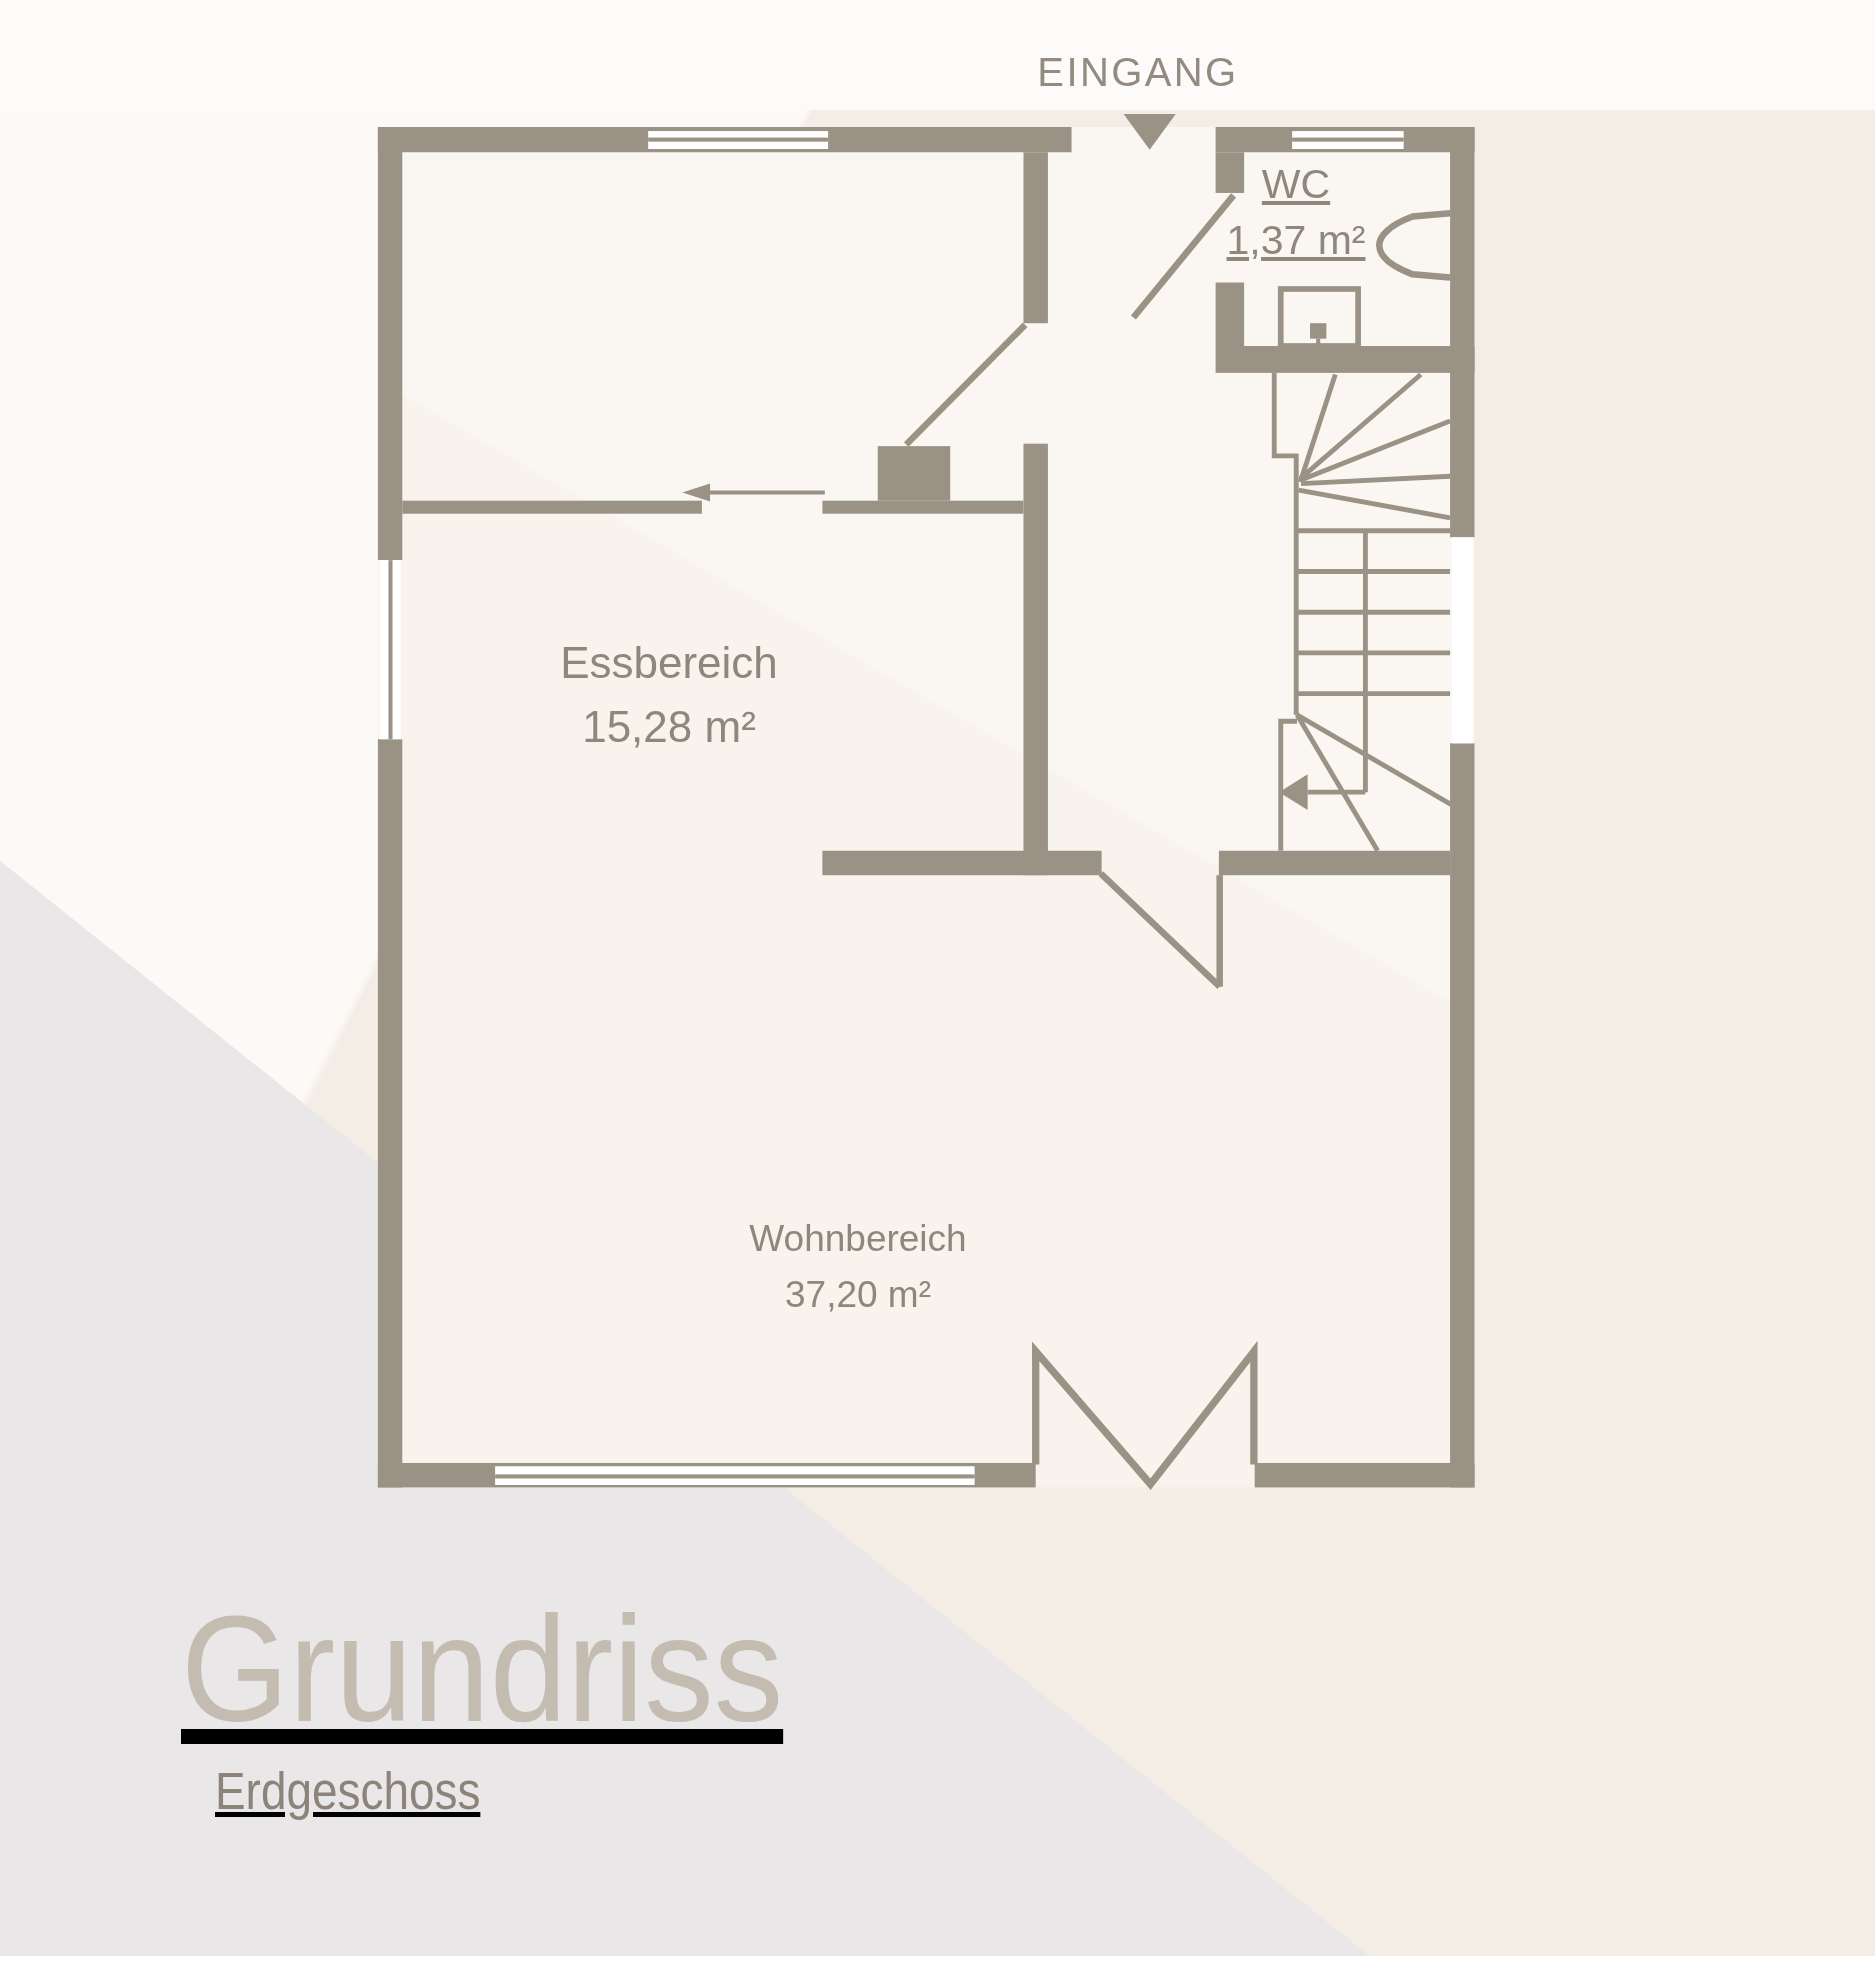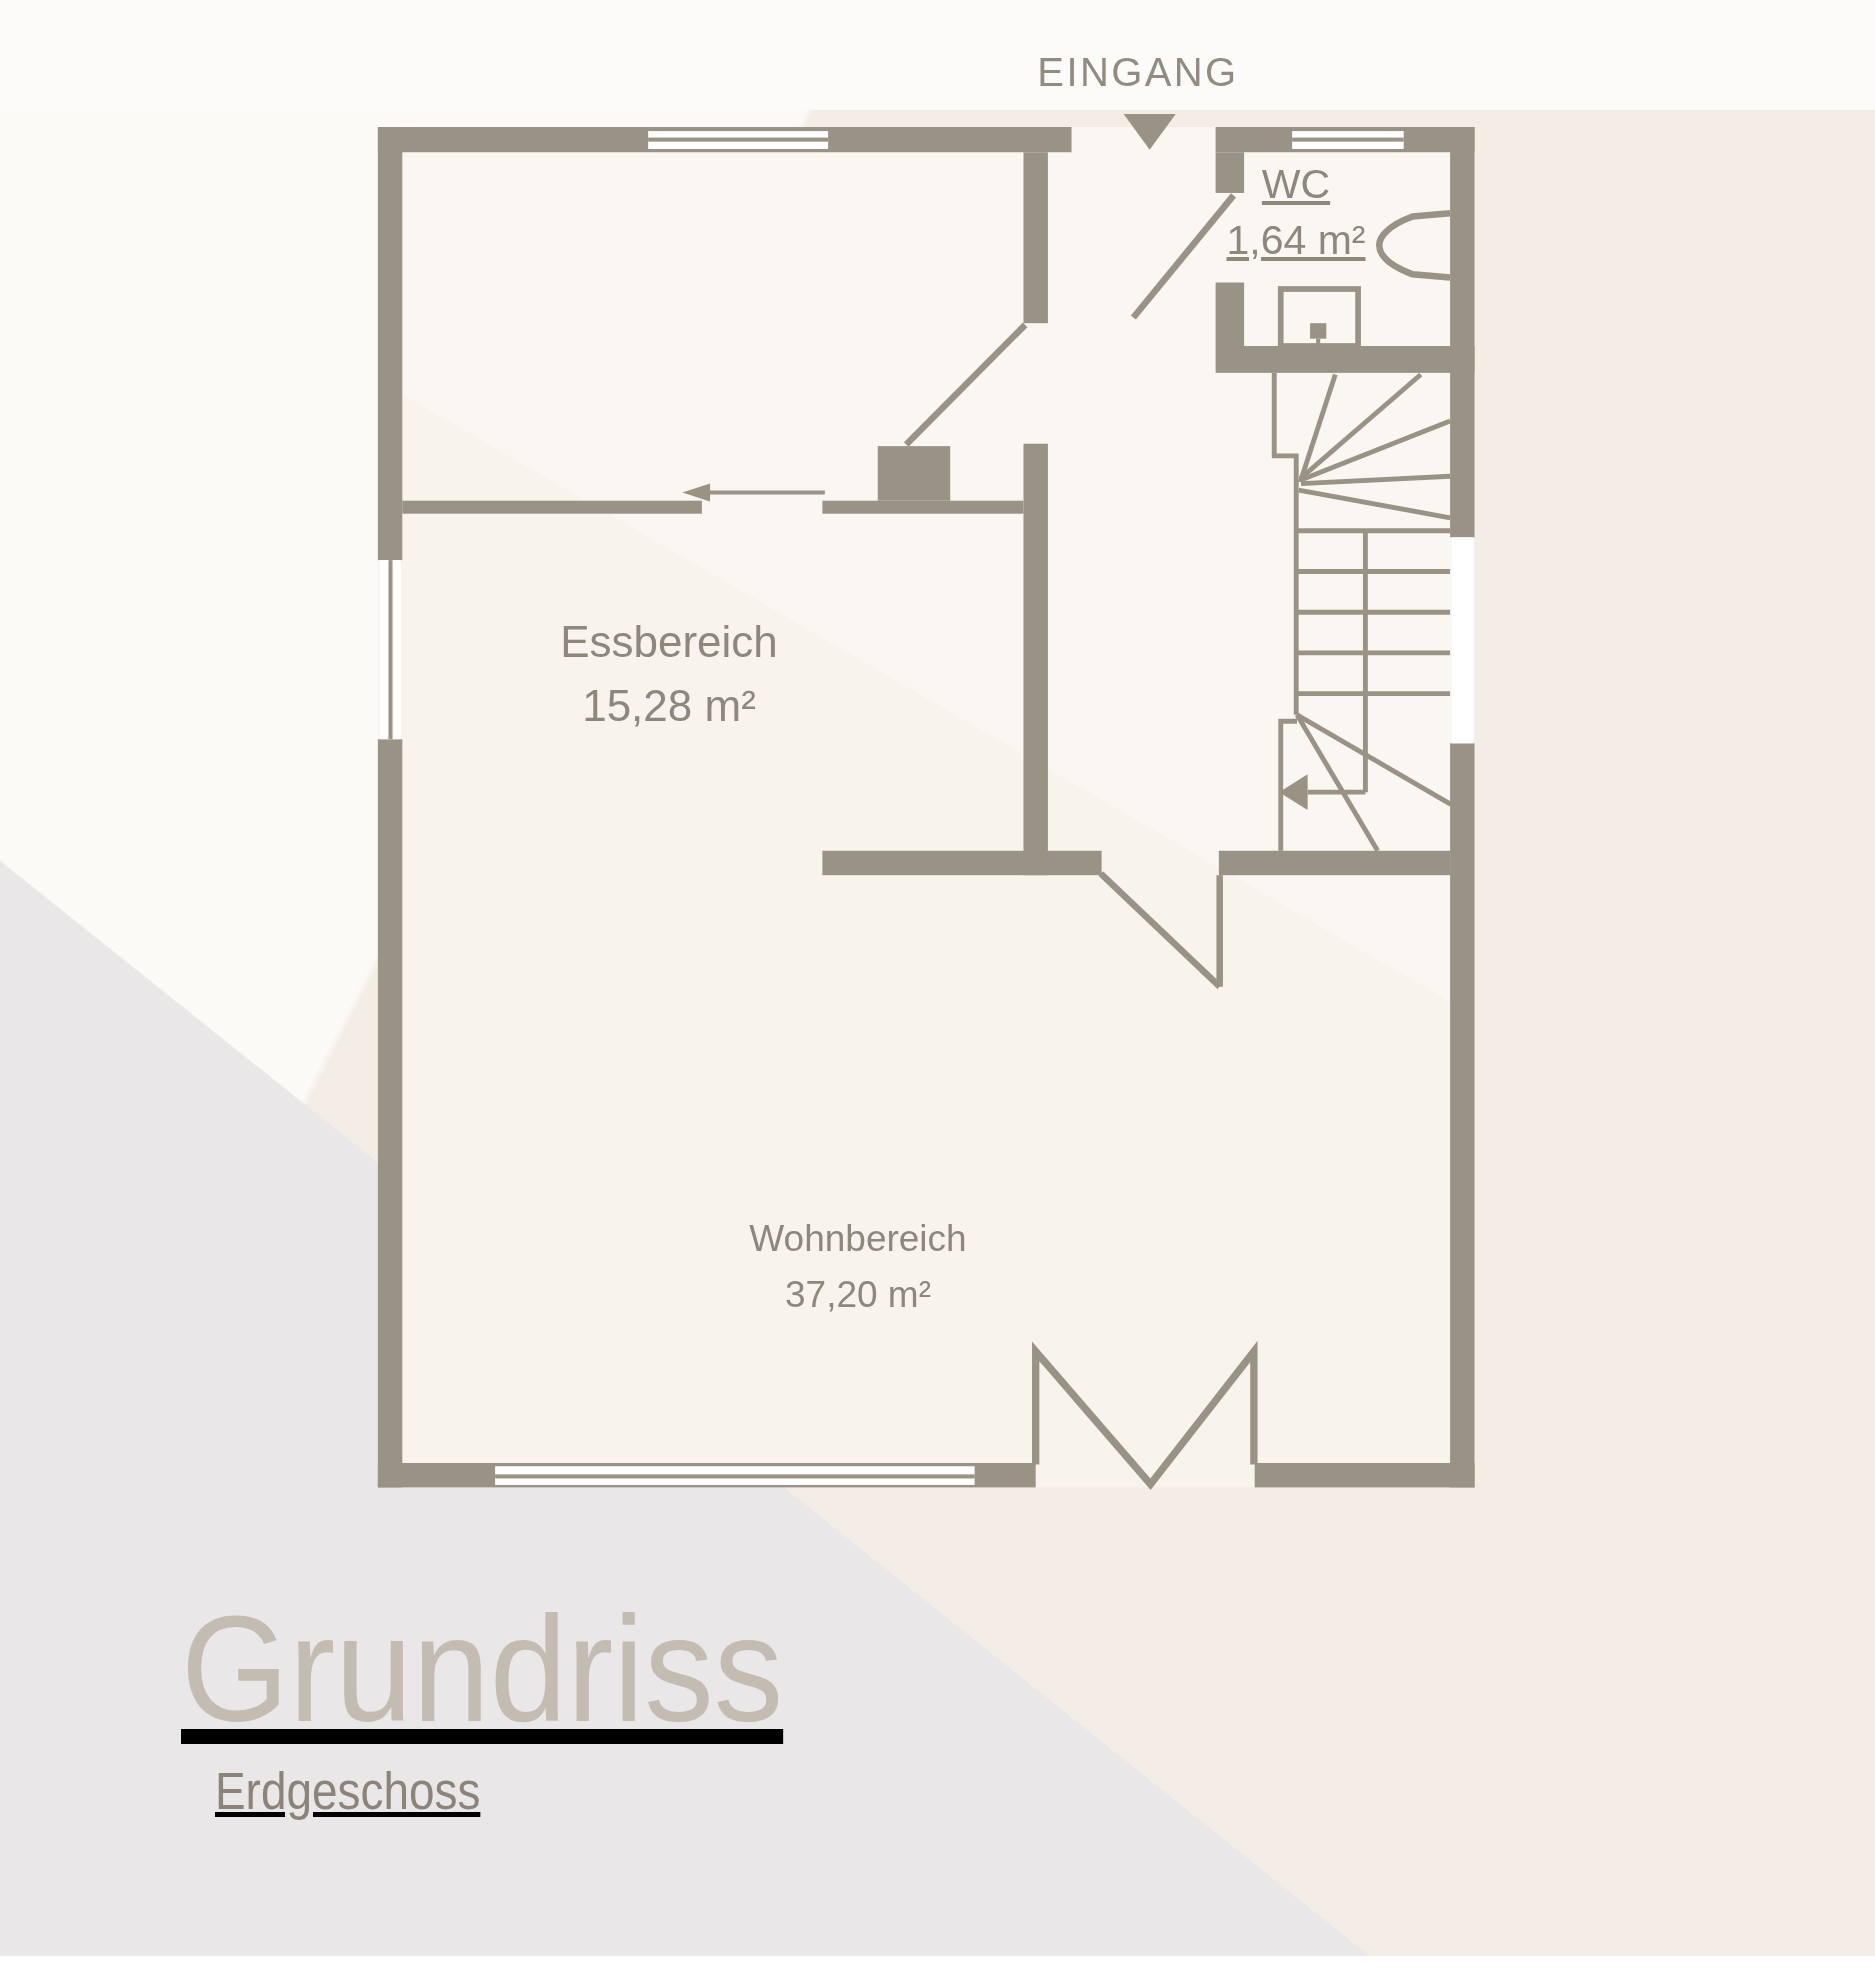--- a/index.html
+++ b/index.html
@@ -25,21 +25,21 @@
   }
   .room-label{
     position:absolute;transform:translateX(-50%);
     text-align:center;color:#8f877c;line-height:1.2;white-space:nowrap;
   }
   .room-label .room-area{margin-top:11.4px;}
   .pos-kueche{left:665px;top:280px;font-size:44px;}
   .pos-wc{left:1296px;top:160px;font-size:41px;text-decoration:underline;}
   .pos-wc .room-area{margin-top:6.5px;}
   .pos-flur{left:1170px;top:519px;font-size:44px;}
-  .pos-essbereich{left:669px;top:616px;font-size:44px;}
+  .pos-essbereich{left:669px;top:637px;font-size:44px;}
   .pos-wohnbereich{left:858px;top:1189px;font-size:37px;margin-top:28px;}
   .title-block{position:absolute;left:181px;top:1586px;text-decoration:underline;}
   .main-title{
     font-size:151px;color:#c5bcb1;font-weight:400;
     transform:scaleX(0.92);transform-origin:left top;white-space:nowrap;line-height:1.1;
   }
   .subtitle{
     margin-top:9.8px;margin-left:34px;font-size:51px;color:#8c847a;
     transform:scaleX(0.9);transform-origin:left top;white-space:nowrap;
   }
@@ -151,21 +151,21 @@
     </g>
 
     <polygon points="1380,140 1444,140 1412,184" fill="#9b9286"></polygon>
   </svg>
 
   <div class="entrance-label">EINGANG</div>
 
 
   <div class="room-label pos-wc">
     <div class="room-name">WC</div>
-    <div class="room-area">1,64 m²</div>
+    <div class="room-area">1,37 m²</div>
   </div>
 
 
   <div class="room-label pos-essbereich">
     <div class="room-name">Essbereich</div>
     <div class="room-area">15,28 m²</div>
   </div>
 
   <div class="room-label pos-wohnbereich">
     <div class="room-name">Wohnbereich</div>

